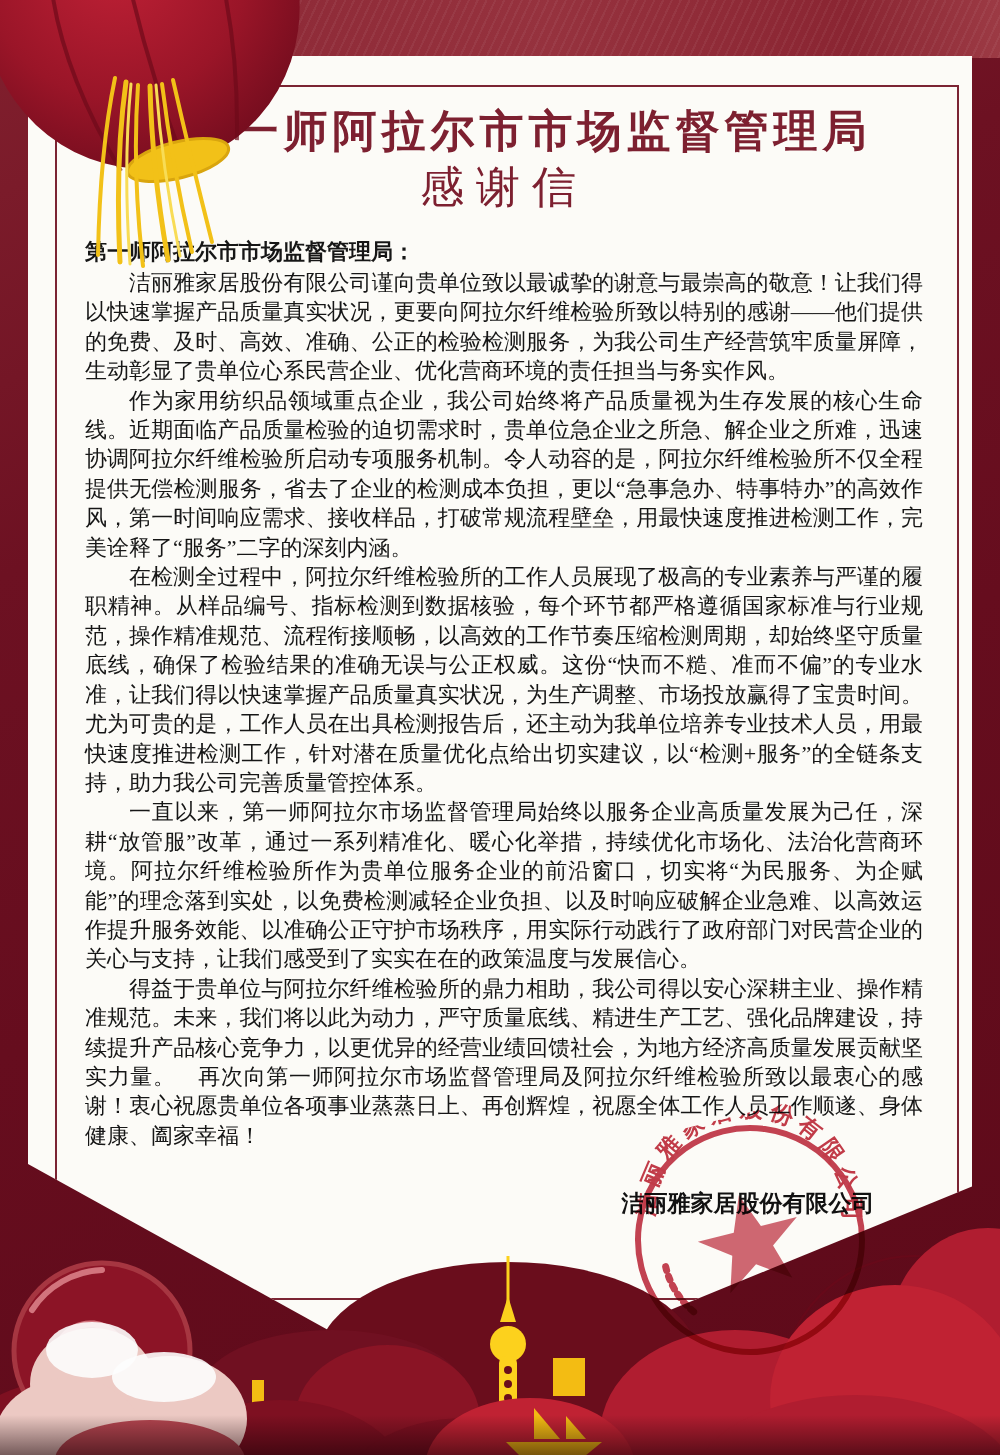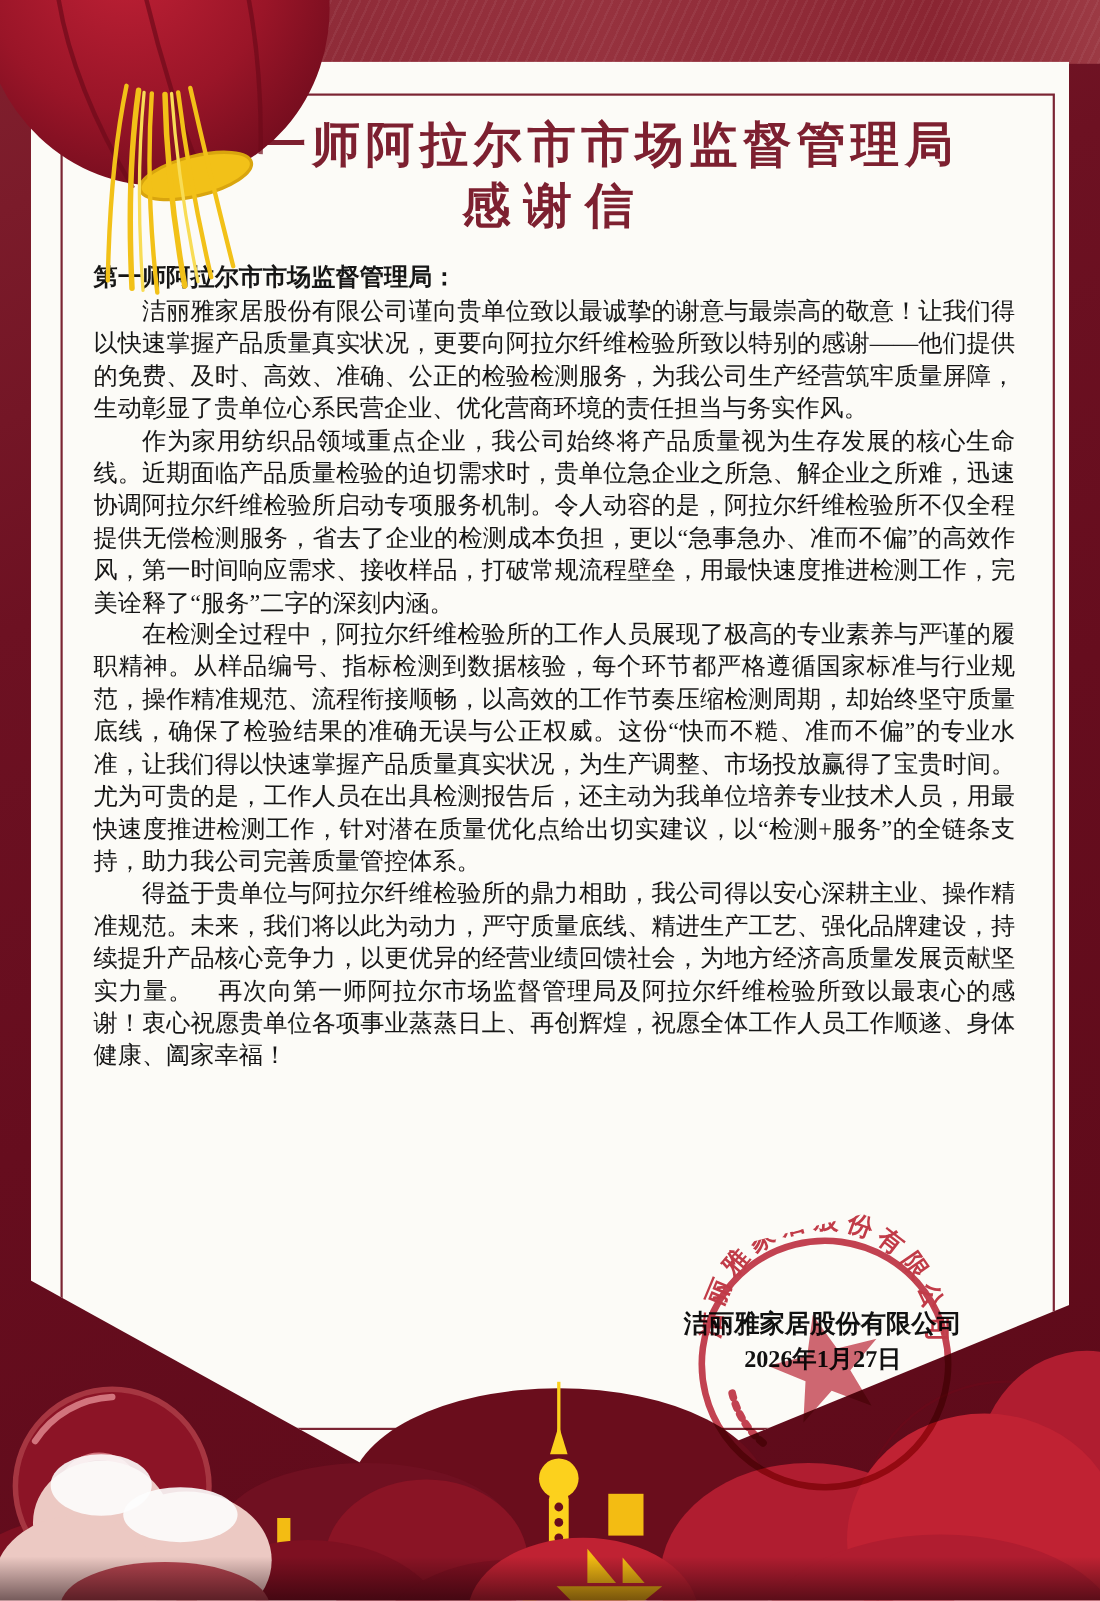--- a/index.html
+++ b/index.html
@@ -30,21 +30,21 @@
     position:absolute; left:27px; top:29px; width:904px; height:1215px;
     border:2px solid #7b2433;
   }
   .content { position:absolute; left:57px; top:48px; width:838px; color:#161616; }
 
   .title-line1 {
     font-size:44px; font-weight:bold; color:#7d2030; text-align:center;
     letter-spacing:5px; line-height:56px;
   }
   .title-line2 {
-    font-size:44px; font-weight:bold; color:#7d2030; text-align:center;
+    font-size:44px; font-weight:normal; color:#7d2030; text-align:center;
     letter-spacing:12px; line-height:56px; margin-bottom:20px;
   }
   .salutation { font-size:22px; line-height:32px; font-weight:bold; }
   .para {
     font-size:22px; line-height:29.4px; text-indent:2em;
     text-align:justify; text-justify:inter-ideograph;
   }
   .signature-block {
     position:absolute; left:560px; top:1132px; width:320px; text-align:center;
   }
@@ -93,28 +93,28 @@
   <div class="top-band"></div>
 
   <div class="paper">
     <div class="frame"></div>
     <div class="content">
       <div class="title-line1">致第一师阿拉尔市市场监督管理局</div>
       <div class="title-line2">感谢信</div>
       <div class="salutation">第一师阿拉尔市市场监督管理局：</div>
       <div>
           <p class="para">洁丽雅家居股份有限公司谨向贵单位致以最诚挚的谢意与最崇高的敬意！让我们得以快速掌握产品质量真实状况，更要向阿拉尔纤维检验所致以特别的感谢——他们提供的免费、及时、高效、准确、公正的检验检测服务，为我公司生产经营筑牢质量屏障，生动彰显了贵单位心系民营企业、优化营商环境的责任担当与务实作风。</p>
-          <p class="para">作为家用纺织品领域重点企业，我公司始终将产品质量视为生存发展的核心生命线。近期面临产品质量检验的迫切需求时，贵单位急企业之所急、解企业之所难，迅速协调阿拉尔纤维检验所启动专项服务机制。令人动容的是，阿拉尔纤维检验所不仅全程提供无偿检测服务，省去了企业的检测成本负担，更以“急事急办、准而不偏”的高效作风，第一时间响应需求、接收样品，打破常规流程壁垒，用最快速度推进检测工作，完美诠释了“服务”二字的深刻内涵。</p>
+          <p class="para">作为家用纺织品领域重点企业，我公司始终将产品质量视为生存发展的核心生命线。近期面临产品质量检验的迫切需求时，贵单位急企业之所急、解企业之所难，迅速协调阿拉尔纤维检验所启动专项服务机制。令人动容的是，阿拉尔纤维检验所不仅全程提供无偿检测服务，省去了企业的检测成本负担，更以“急事急办、特事特办”的高效作风，第一时间响应需求、接收样品，打破常规流程壁垒，用最快速度推进检测工作，完美诠释了“服务”二字的深刻内涵。</p>
           <p class="para">在检测全过程中，阿拉尔纤维检验所的工作人员展现了极高的专业素养与严谨的履职精神。从样品编号、指标检测到数据核验，每个环节都严格遵循国家标准与行业规范，操作精准规范、流程衔接顺畅，以高效的工作节奏压缩检测周期，却始终坚守质量底线，确保了检验结果的准确无误与公正权威。这份“快而不糙、准而不偏”的专业水准，让我们得以快速掌握产品质量真实状况，为生产调整、市场投放赢得了宝贵时间。尤为可贵的是，工作人员在出具检测报告后，还主动为我单位培养专业技术人员，用最快速度推进检测工作，针对潜在质量优化点给出切实建议，以“检测+服务”的全链条支持，助力我公司完善质量管控体系。</p>
+          <p class="para">一直以来，第一师阿拉尔市场监督管理局始终以服务企业高质量发展为己任，深耕“放管服”改革，通过一系列精准化、暖心化举措，持续优化市场化、法治化营商环境。阿拉尔纤维检验所作为贵单位服务企业的前沿窗口，切实将“为民服务、为企赋能”的理念落到实处，以免费检测减轻企业负担、以及时响应破解企业急难、以高效运作提升服务效能、以准确公正守护市场秩序，用实际行动践行了政府部门对民营企业的关心与支持，让我们感受到了实实在在的政策温度与发展信心。</p>
           <p class="para">得益于贵单位与阿拉尔纤维检验所的鼎力相助，我公司得以安心深耕主业、操作精准规范。未来，我们将以此为动力，严守质量底线、精进生产工艺、强化品牌建设，持续提升产品核心竞争力，以更优异的经营业绩回馈社会，为地方经济高质量发展贡献坚实力量。　再次向第一师阿拉尔市场监督管理局及阿拉尔纤维检验所致以最衷心的感谢！衷心祝愿贵单位各项事业蒸蒸日上、再创辉煌，祝愿全体工作人员工作顺遂、身体健康、阖家幸福！</p>
         </div>
     </div>
     <div class="signature-block">
       <div class="signature-company">洁丽雅家居股份有限公司</div>
-      <div class="signature-date">2026年1月27日</div>
     </div>
   </div>
 
   <div class="decor">
     <div class="dome dome1"></div>
     <div class="dome dome2"></div>
 
     <div class="bldg" style="left:118px;top:1366px;width:40px;height:60px;"></div>
     <div class="antenna" style="left:134px;top:1350px;height:18px;"></div>
     <div class="bldg" style="left:196px;top:1390px;width:22px;height:45px;"></div>

